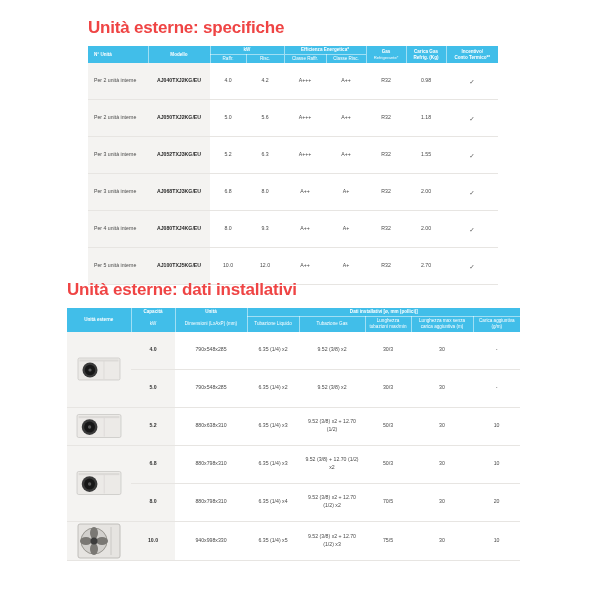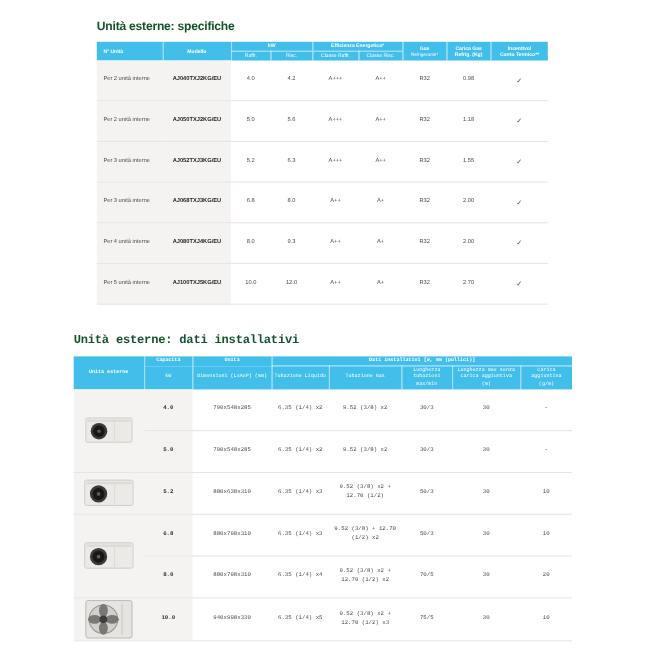--- a/index.html
+++ b/index.html
@@ -1,23 +1,23 @@
 <!DOCTYPE html>
 <html><head>
 <meta charset="utf-8">
 <style>
   html,body{margin:0;padding:0;width:600px;height:600px;background:#ffffff;overflow:hidden;
     font-family:"Liberation Sans",sans-serif;}
   .page{position:relative;width:600px;height:600px;background:#fff;}
 
   .section{position:absolute;}
   .sec1{left:88px;top:18px;width:410px;}
-  .sec2{left:67px;top:304px;width:453px;font-family:Liberation Mono, monospace;}
-
-  .sec-title{font-size:11px;font-weight:700;color:#14532d;letter-spacing:-0.2px;margin:0 0 8px 0;}
+  .sec2{left:67px;top:280px;width:453px;}
+
+  .sec-title{font-size:17px;font-weight:700;color:#ef4444;letter-spacing:-0.2px;margin:0 0 8px 0;}
 
   table{border-collapse:collapse;table-layout:fixed;width:100%;}
   thead th{background:#41bee9;color:#ffffff;font-weight:700;font-size:4.6px;
     padding:1px 2px;text-align:center;vertical-align:middle;line-height:1.35;}
   thead th.subrow{font-weight:400;}
   thead th.sep-l{border-left:1px solid rgba(255,255,255,0.5);}
   thead th.grp{border-bottom:1px solid rgba(255,255,255,0.5);}
   thead th.th-left{text-align:left;padding-left:6px;}
   .two-line span{display:block;}
   .two-line .sub{font-weight:400;font-size:4.2px;opacity:0.95;}

